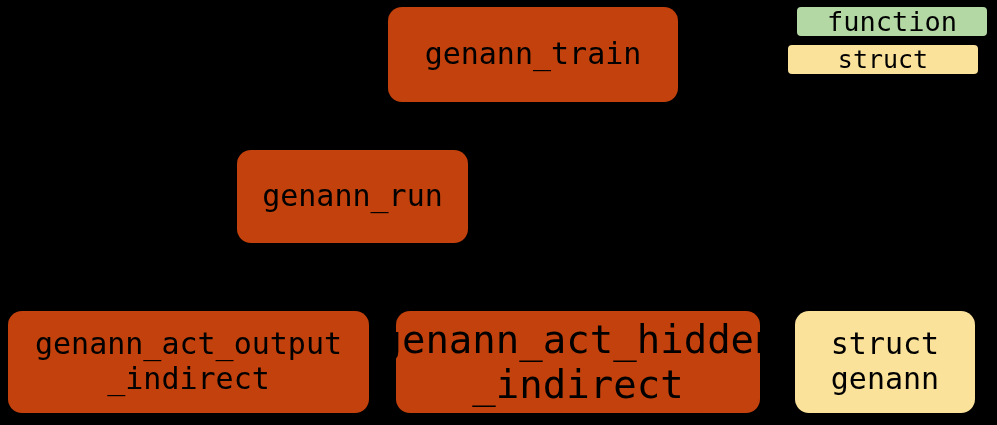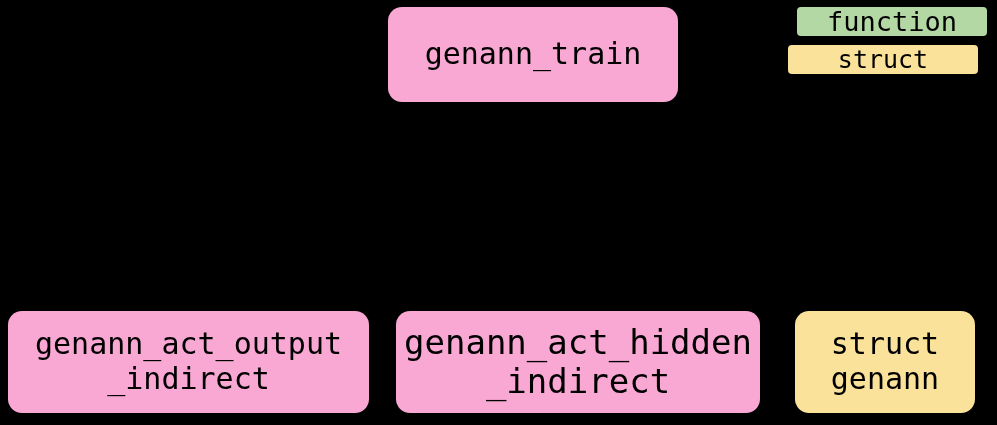--- a/index.html
+++ b/index.html
@@ -24,21 +24,21 @@
     display: flex;
     align-items: center;
     justify-content: center;
     text-align: center;
     color: #000000;
     border-radius: 14px;
     line-height: 1.16;
     white-space: pre-line;
     user-select: none;
   }
-  .node.fn      { background: #f9a8d4; }
+  .node.fn      { background: #c2410c; }
   .node.struct  { background: #fbe29b; }
 
   .legend-item {
     position: absolute;
     box-sizing: border-box;
     display: flex;
     align-items: center;
     justify-content: center;
     text-align: center;
     color: #000000;
@@ -57,21 +57,21 @@
     left: 237px; top: 150px; width: 231px; height: 93px;
     font-size: 30px;
   }
   #node-genann-act-output-indirect {
     left: 8px; top: 311px; width: 361px; height: 102px;
     font-size: 30px;
     text-align: center;
   }
   #node-genann-act-hidden-indirect {
     left: 396px; top: 311px; width: 364px; height: 102px;
-    font-size: 34px;
+    font-size: 39px;
   }
   #node-struct-genann {
     left: 795px; top: 311px; width: 180px; height: 102px;
     font-size: 30px;
   }
   #legend-function {
     left: 788px; top: 7px; width: 190px; height: 29px;
     font-size: 27px;
     margin-left: 9px;
   }
@@ -80,20 +80,21 @@
     font-size: 25px;
   }
 </style>
 </head>
 <body>
 
 <div id="canvas">
 
   <div class="node fn" id="node-genann-train">genann_train</div>
 
+  <div class="node fn" id="node-genann-run">genann_run</div>
 
   <div class="node fn" id="node-genann-act-output-indirect">genann_act_output
 _indirect</div>
 
   <div class="node fn" id="node-genann-act-hidden-indirect">genann_act_hidden
 _indirect</div>
 
   <div class="node struct" id="node-struct-genann">struct
 genann</div>
 

